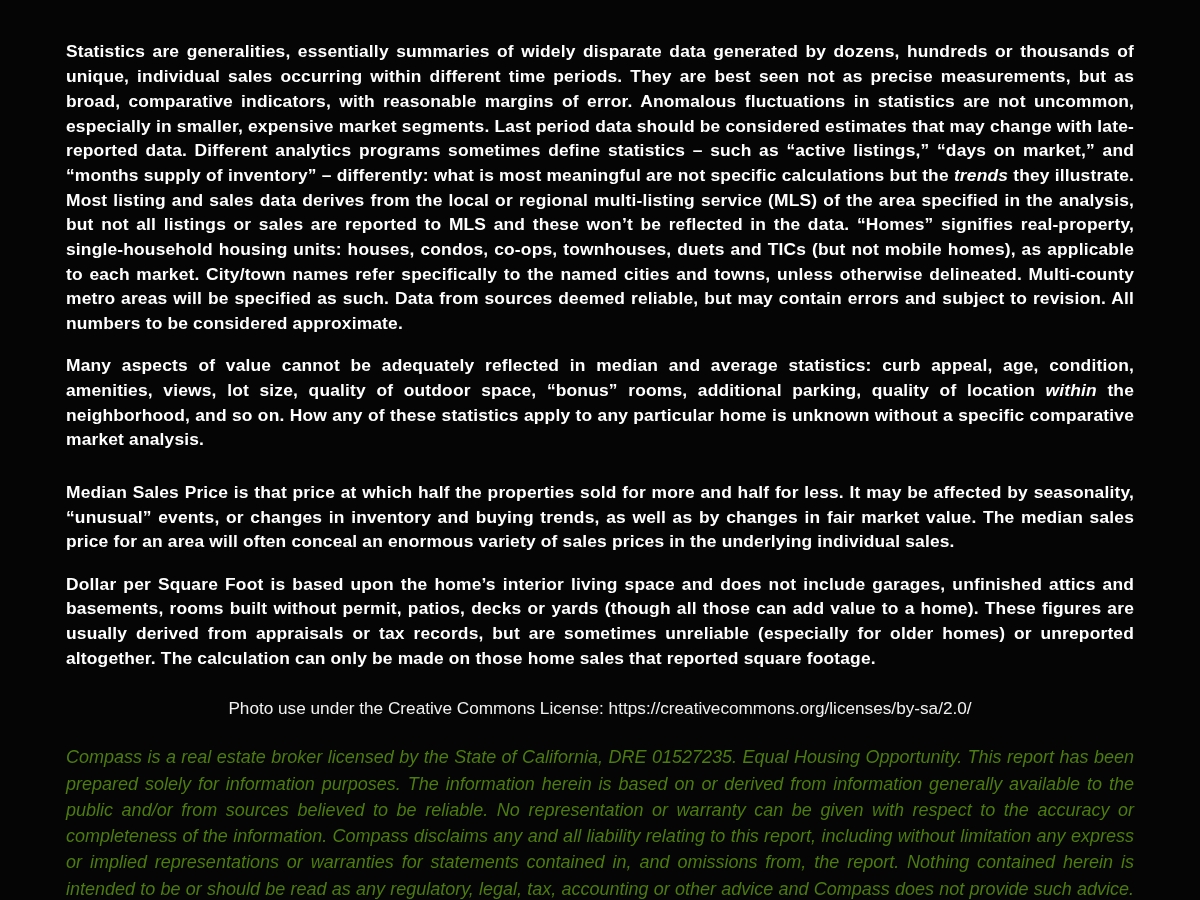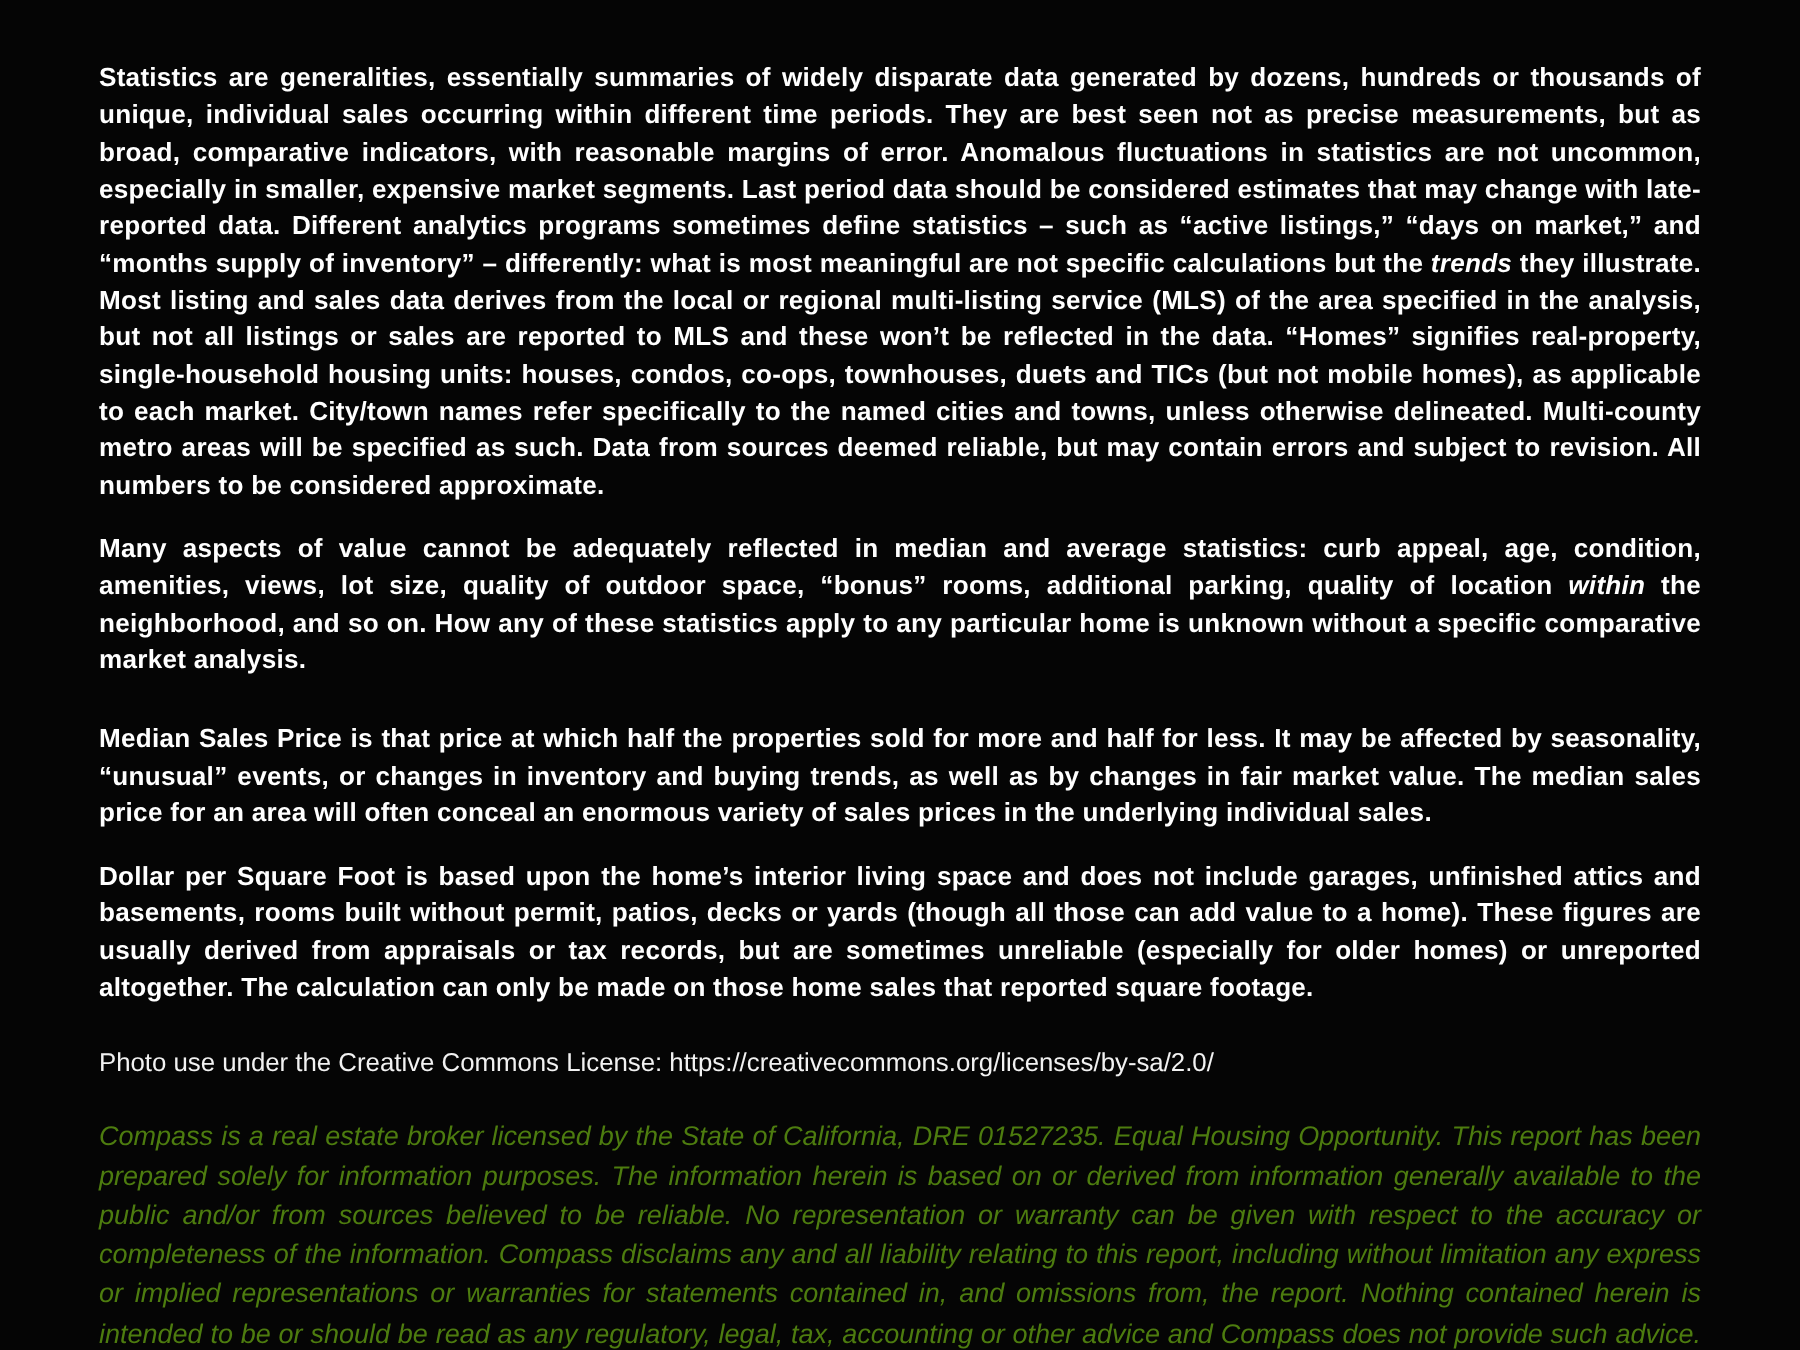--- a/index.html
+++ b/index.html
@@ -35,21 +35,21 @@
   }
   .para.gap-lg { margin-top: 10px; }
   .para.gap-sm { margin-top: 28px; }
   .italic { font-style: italic; }
 
   .photo-line {
     margin-top: 26px;
     font-size: 17.2px;
     font-weight: normal;
     color: #f2f2f2;
-    text-align: left;
+    text-align: center;
     line-height: 1.4;
   }
 
   .disclaimer {
     margin-top: 24px;
     font-size: 18px;
     font-style: italic;
     line-height: 1.46;
     text-align: justify;
     text-justify: inter-word;

